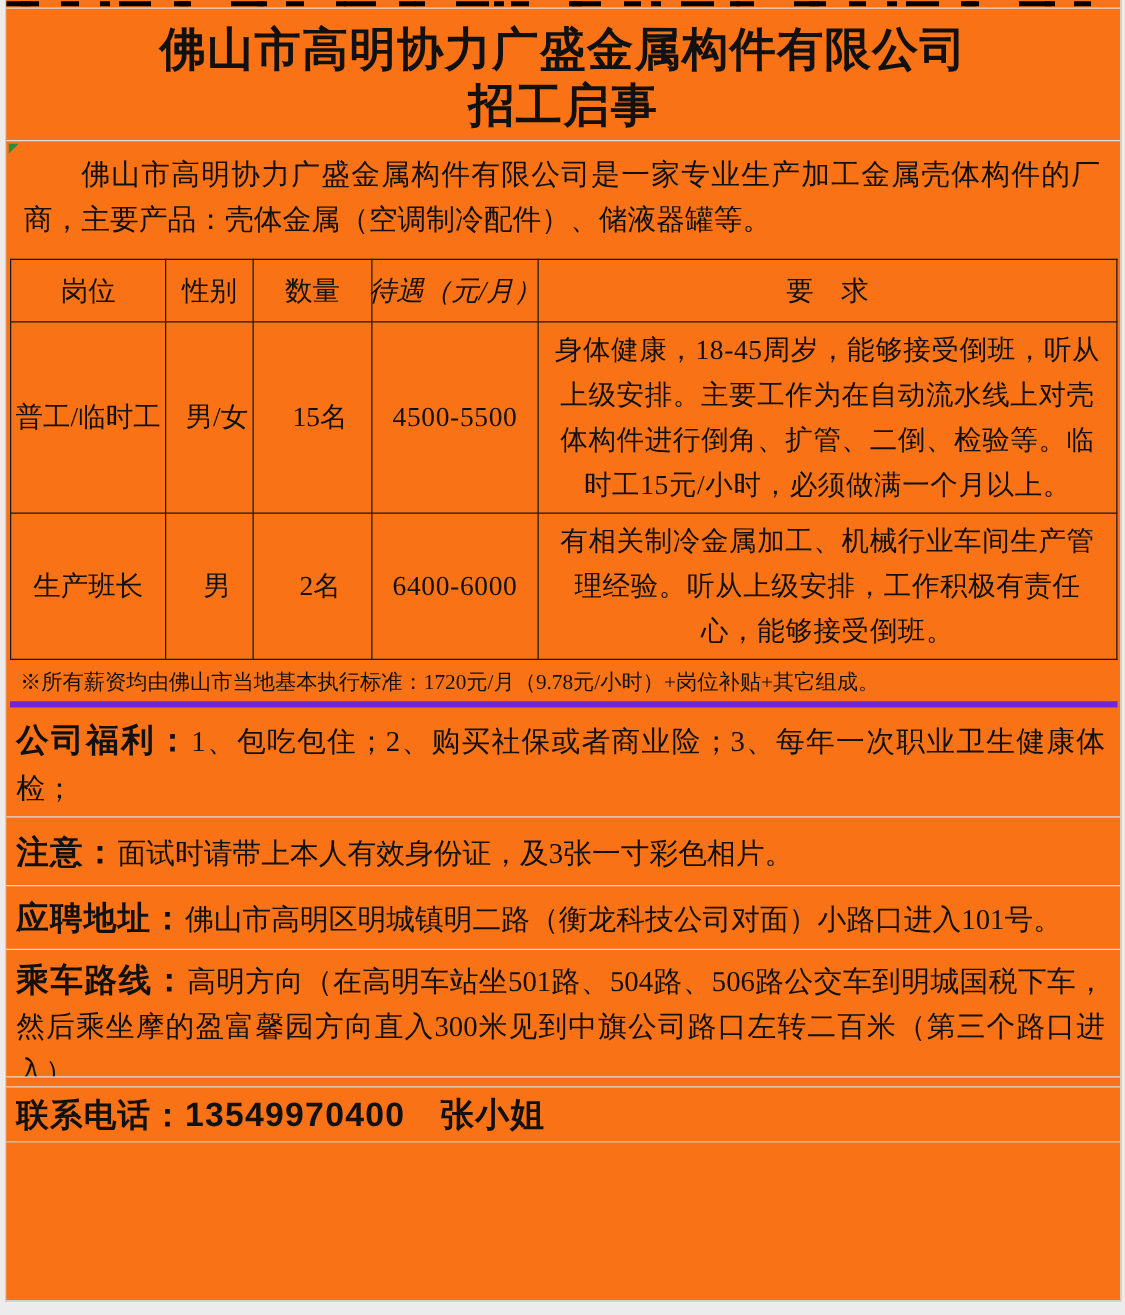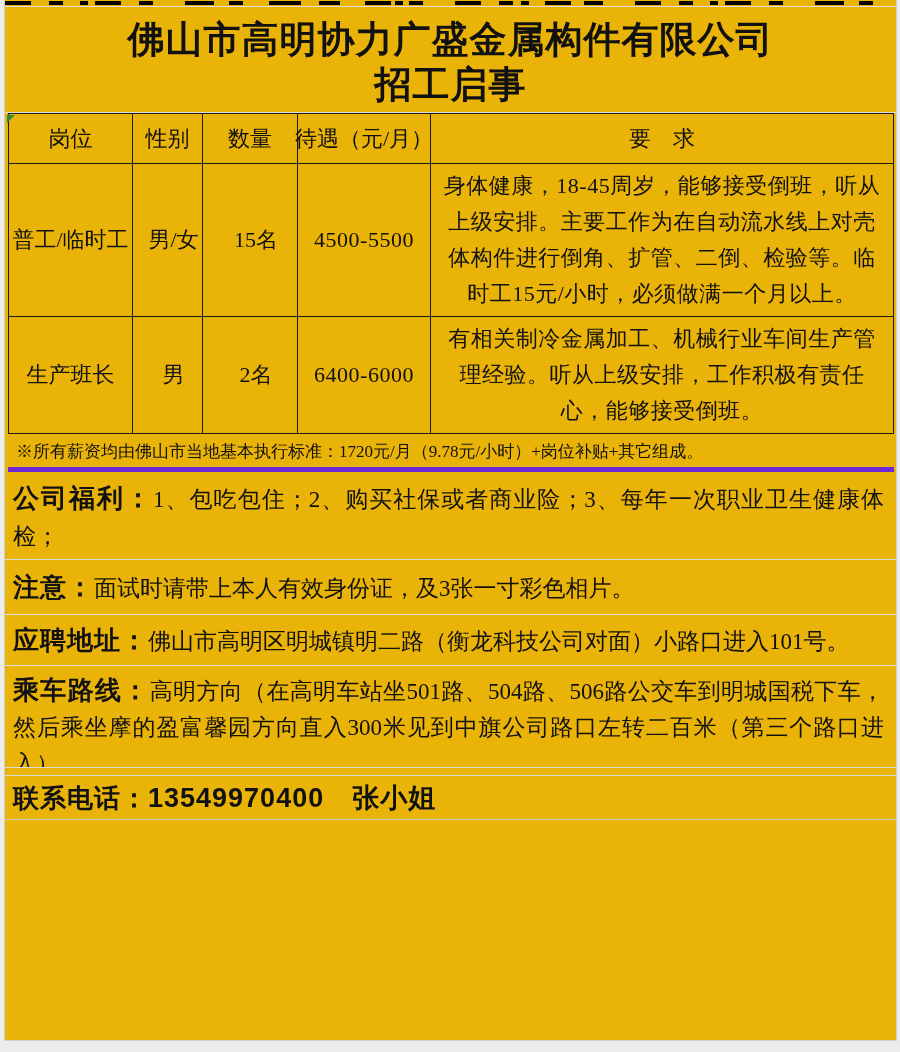--- a/index.html
+++ b/index.html
@@ -8,21 +8,21 @@
     width:900px; height:1052px;
     background:#ececec;
     font-family:"Liberation Serif","DejaVu Serif",serif;
     color:#111;
     position:relative;
     overflow:hidden;
   }
   .sheet {
     position:absolute; left:4px; top:0;
     width:893px; height:1041px;
-    background:#eab308;
+    background:#f97316;
     border:1px solid #cfcfcf; border-top:none;
   }
   
   .clip-row { height:7px; border-bottom:1px solid #dcdcdc; overflow:hidden; position:relative; }
   .clip-row .dashes {
     position:absolute; left:0; top:1px; width:100%; height:4px;
     background:
       repeating-linear-gradient(90deg,#000 0 26px,transparent 26px 44px,#000 44px 58px,transparent 58px 90px),
       repeating-linear-gradient(90deg,transparent 0 12px,#000 12px 20px,transparent 20px 63px);
   }
@@ -53,21 +53,21 @@
     overflow:visible;
   }
   tr.hdr   { height:50px; }
   tr.row-0 { height:147px; }
   tr.row-1 { height:94px; }
   tr.row-2 { height:108px; }
   col.c-pos { width:124px; } col.c-sex { width:70px; }
   col.c-qty { width:95px; }  col.c-sal { width:133px; }
   .th-salary span {
     display:inline-block; white-space:nowrap;
-    margin:4px -14px; position:relative; z-index:0;
+    margin:4px -14px; position:relative; z-index:0;font-style:italic;
   }
   td.pos { font-size:21px; padding:0 2px; line-height:30px; }
   td.sal { font-size:26px; letter-spacing:0.5px; }
   td.qty, td.sex { font-size:23px;padding-left:12px; }
   td.req {
     text-align:justify; padding:4px 9px;
     line-height:36px; font-size:22px; letter-spacing:0.5px;
   }
   .footnote {
     height:38px; border-bottom:5px solid #6d28d9;
@@ -107,20 +107,21 @@
     <div class="dashes"></div>
   </div>
 
   <div class="title-block">
     <div>佛山市高明协力广盛金属构件有限公司</div>
     <div>招工启事</div>
   </div>
 
   <div class="corner-tri"></div>
 
+  <div class="intro">佛山市高明协力广盛金属构件有限公司是一家专业生产加工金属壳体构件的厂商，主要产品：壳体金属（空调制冷配件）、储液器罐等。</div>
 
   <table class="jobs">
     <colgroup>
       <col class="c-pos">
         <col class="c-sex">
         <col class="c-qty">
         <col class="c-sal">
         <col class="c-req">
     </colgroup>
     <tbody>

